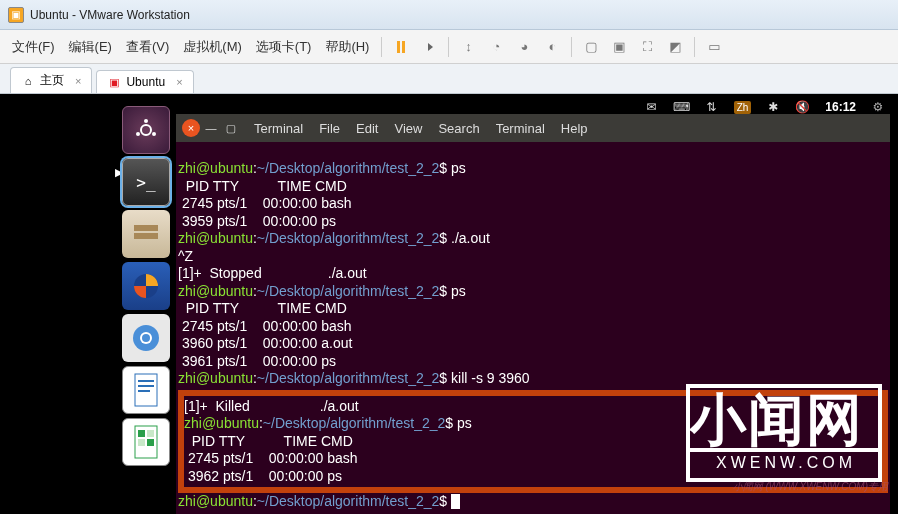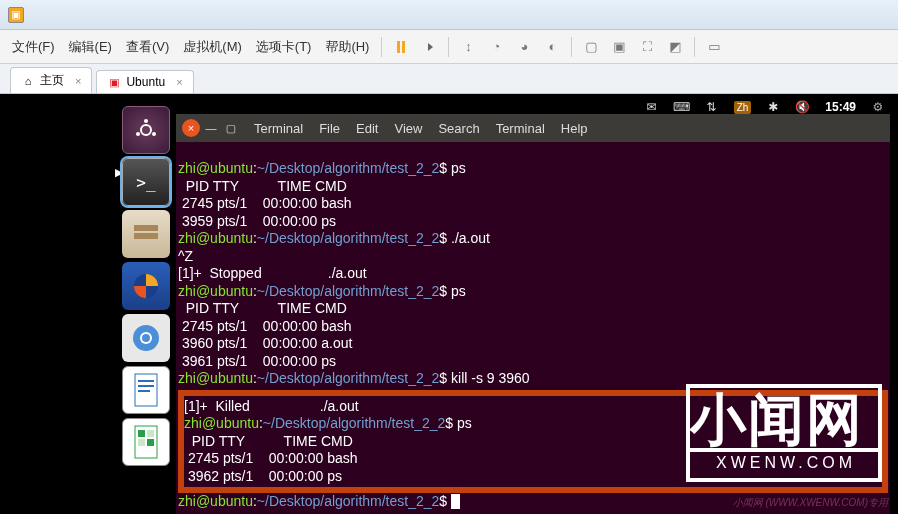--- a/index.html
+++ b/index.html
@@ -57,27 +57,28 @@
   .termbody { padding:18px 2px; font-family:"DejaVu Sans Mono","Courier New",monospace; font-size:14px; line-height:1.25; color:#fff; white-space:pre; }
   .prompt .user { color:#8ae234; }
   .prompt .path { color:#729fcf; }
   .highlight { border:6px solid #c2410c; padding:2px 0; margin-top:2px; }
   .cursor { display:inline-block; width:9px; height:15px; background:#fff; vertical-align:text-bottom; }
 
   
   .watermark { position:absolute; right:16px; bottom:32px; color:#fff; pointer-events:none; text-align:center; }
   .watermark .big { font-size:56px; font-weight:700; border:4px solid #fff; padding:4px 14px 0 0; letter-spacing:2px; line-height:1; }
   .watermark .sub { font-size:16px; letter-spacing:4px; border:4px solid #fff; border-top:none; padding:2px 10px 6px 14px; }
-  .wmfoot { position:absolute; right:10px; bottom:4px; color:#a8527a; font-size:10px; font-style:italic; opacity:.6; }
+  .wmfoot { position:absolute; right:10px; bottom:20px; color:#a8527a; font-size:10px; font-style:italic; opacity:.6; }
 </style>
 </head>
 <body>
 
 <div class="titlebar">
   <div class="vmicon">▣</div>
+  <div class="title">Ubuntu - VMware Workstation</div>
 </div>
 
 <div class="menubar">
   <div class="mitem">文件(F)</div>
   <div class="mitem">编辑(E)</div>
   <div class="mitem">查看(V)</div>
   <div class="mitem">虚拟机(M)</div>
   <div class="mitem">选项卡(T)</div>
   <div class="mitem">帮助(H)</div>
   <div class="sep"></div>
@@ -119,21 +120,21 @@
 
 <div class="vm">
 
   <div class="gnomebar">
     <span class="ic">✉</span>
     <span class="ic">⌨</span>
     <span class="ic">⇅</span>
     <span class="zh">Zh</span>
     <span class="ic">✱</span>
     <span class="ic">🔇</span>
-    <span class="clock">15:49</span>
+    <span class="clock">16:12</span>
     <span class="ic gear">⚙</span>
   </div>
 
   <div class="arrow">▶</div>
   <div class="launcher">
     <div class="licon dash">
         <svg width="26" height="26" viewBox="0 0 26 26">
           <circle cx="13" cy="13" r="5" fill="none" stroke="#fff" stroke-width="2"></circle>
           <circle cx="13" cy="4" r="2" fill="#fff"></circle>
           <circle cx="21" cy="17" r="2" fill="#fff"></circle>

